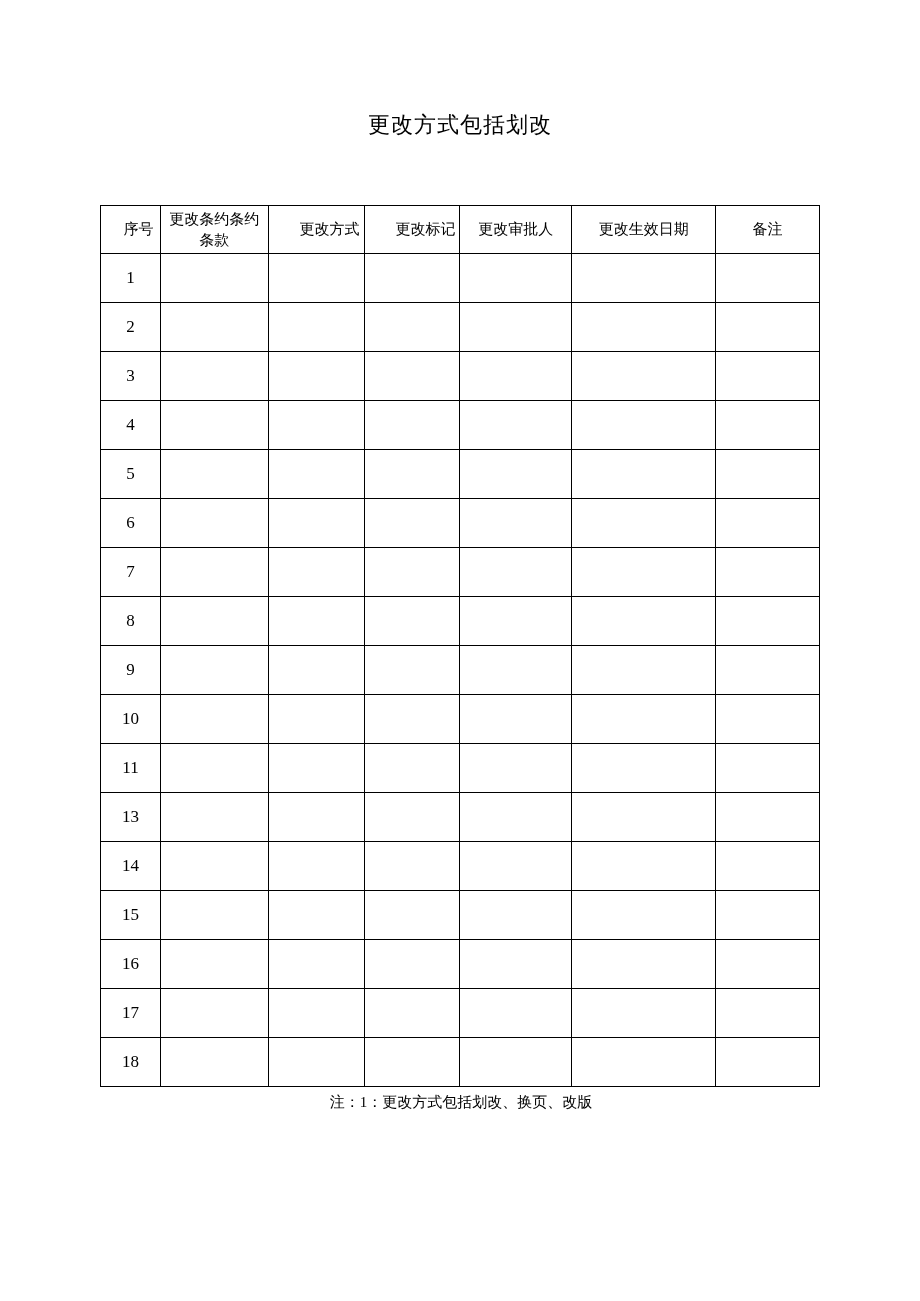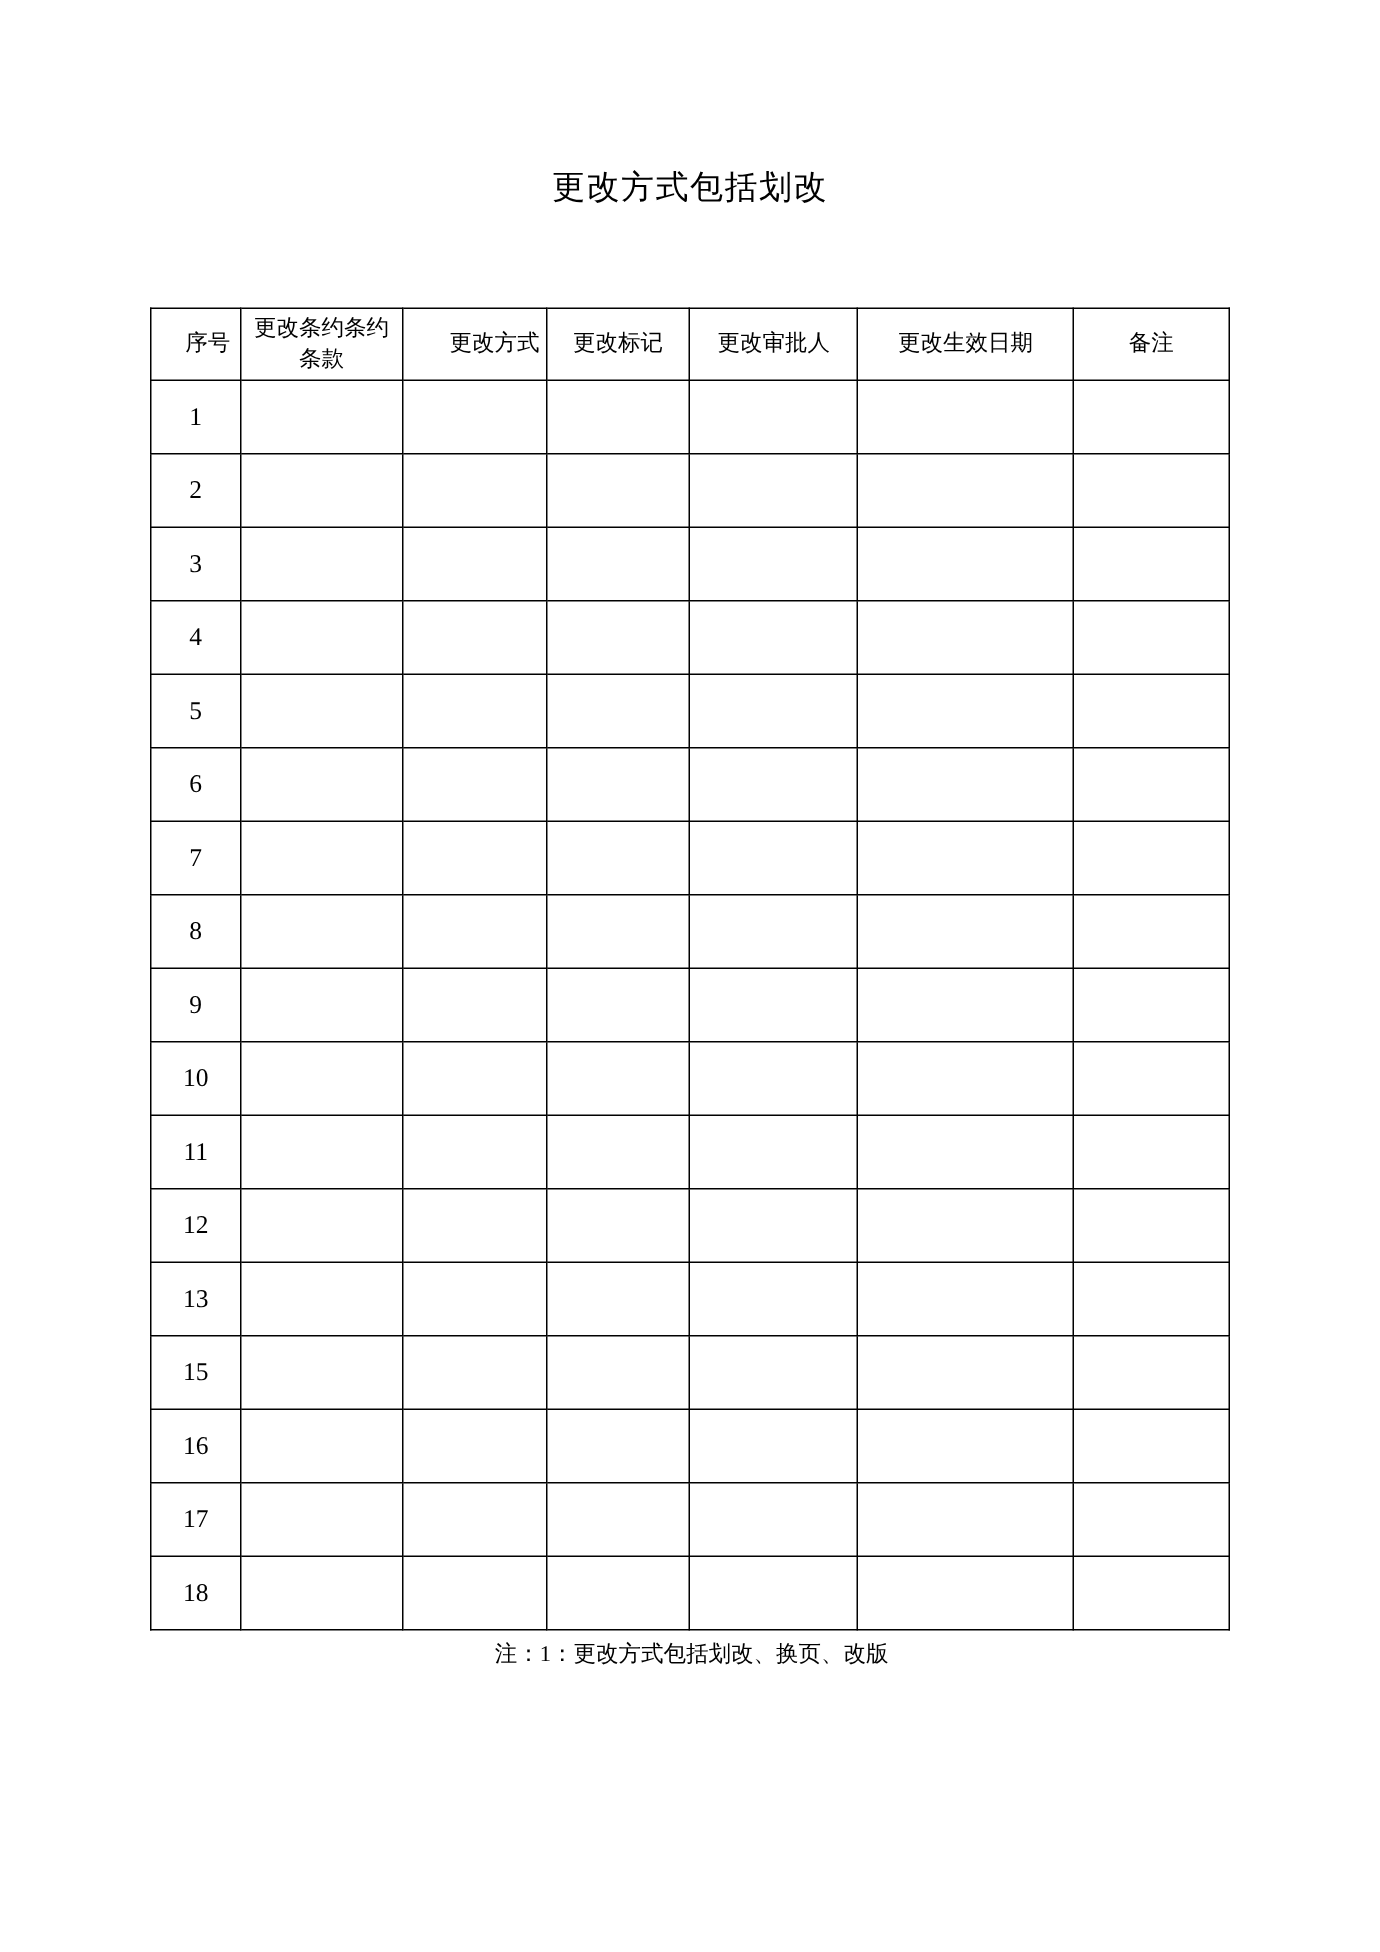--- a/index.html
+++ b/index.html
@@ -40,21 +40,21 @@
     th {
       height: 48px;
       line-height: 1.4;
     }
     td {
       height: 49px;
     }
     .col-seq { width: 7.5%; padding-left: 20px; }
     .col-clause { width: 13.5%; }
     .col-method { width: 12%; text-align: right; }
-    .col-mark { width: 12%; }
+    .col-mark { width: 12%; text-align: right; }
     .col-approver { width: 14%; }
     .col-date { width: 18%; }
     .col-remark { width: 13%; }
     td.seq-cell {
       font-family: "Times New Roman", serif;
       font-size: 17px;
     }
     .footnote {
       font-size: 15px;
       margin-top: 6px;
@@ -174,30 +174,30 @@
       <tr>
           <td class="seq-cell">11</td>
           <td></td>
           <td></td>
           <td></td>
           <td></td>
           <td></td>
           <td></td>
         </tr>
       <tr>
-          <td class="seq-cell">12</td>
-          <td></td>
-          <td></td>
-          <td></td>
-          <td></td>
-          <td></td>
-          <td></td>
-        </tr>
-      <tr>
           <td class="seq-cell">13</td>
+          <td></td>
+          <td></td>
+          <td></td>
+          <td></td>
+          <td></td>
+          <td></td>
+        </tr>
+      <tr>
+          <td class="seq-cell">14</td>
           <td></td>
           <td></td>
           <td></td>
           <td></td>
           <td></td>
           <td></td>
         </tr>
       <tr>
           <td class="seq-cell">15</td>
           <td></td>

